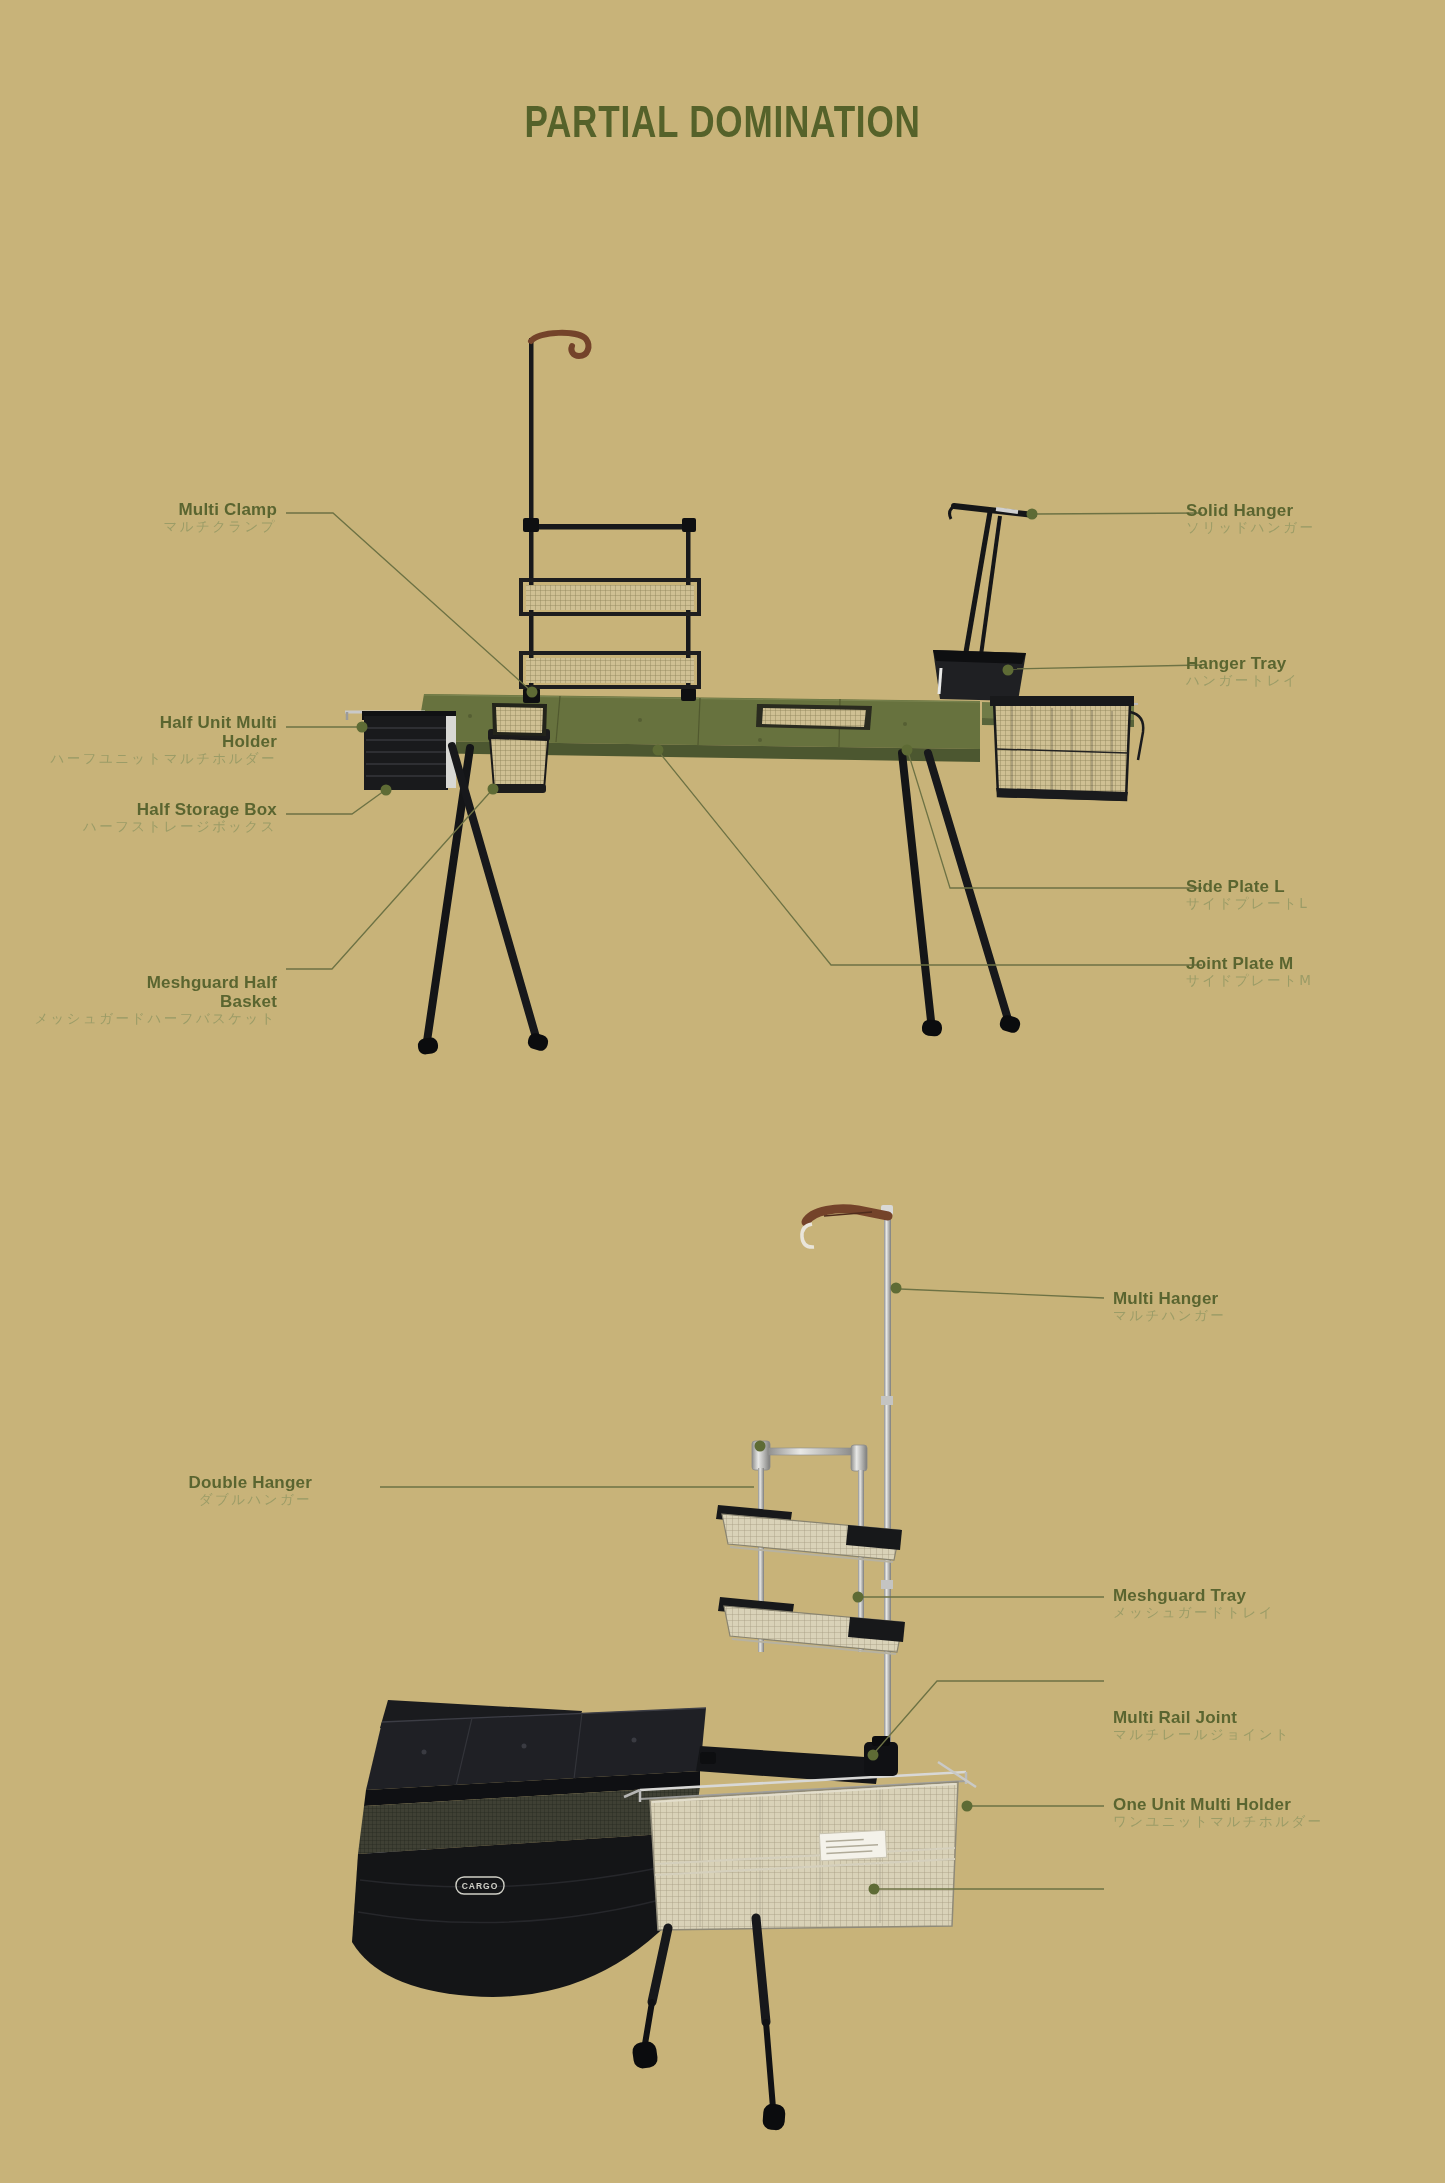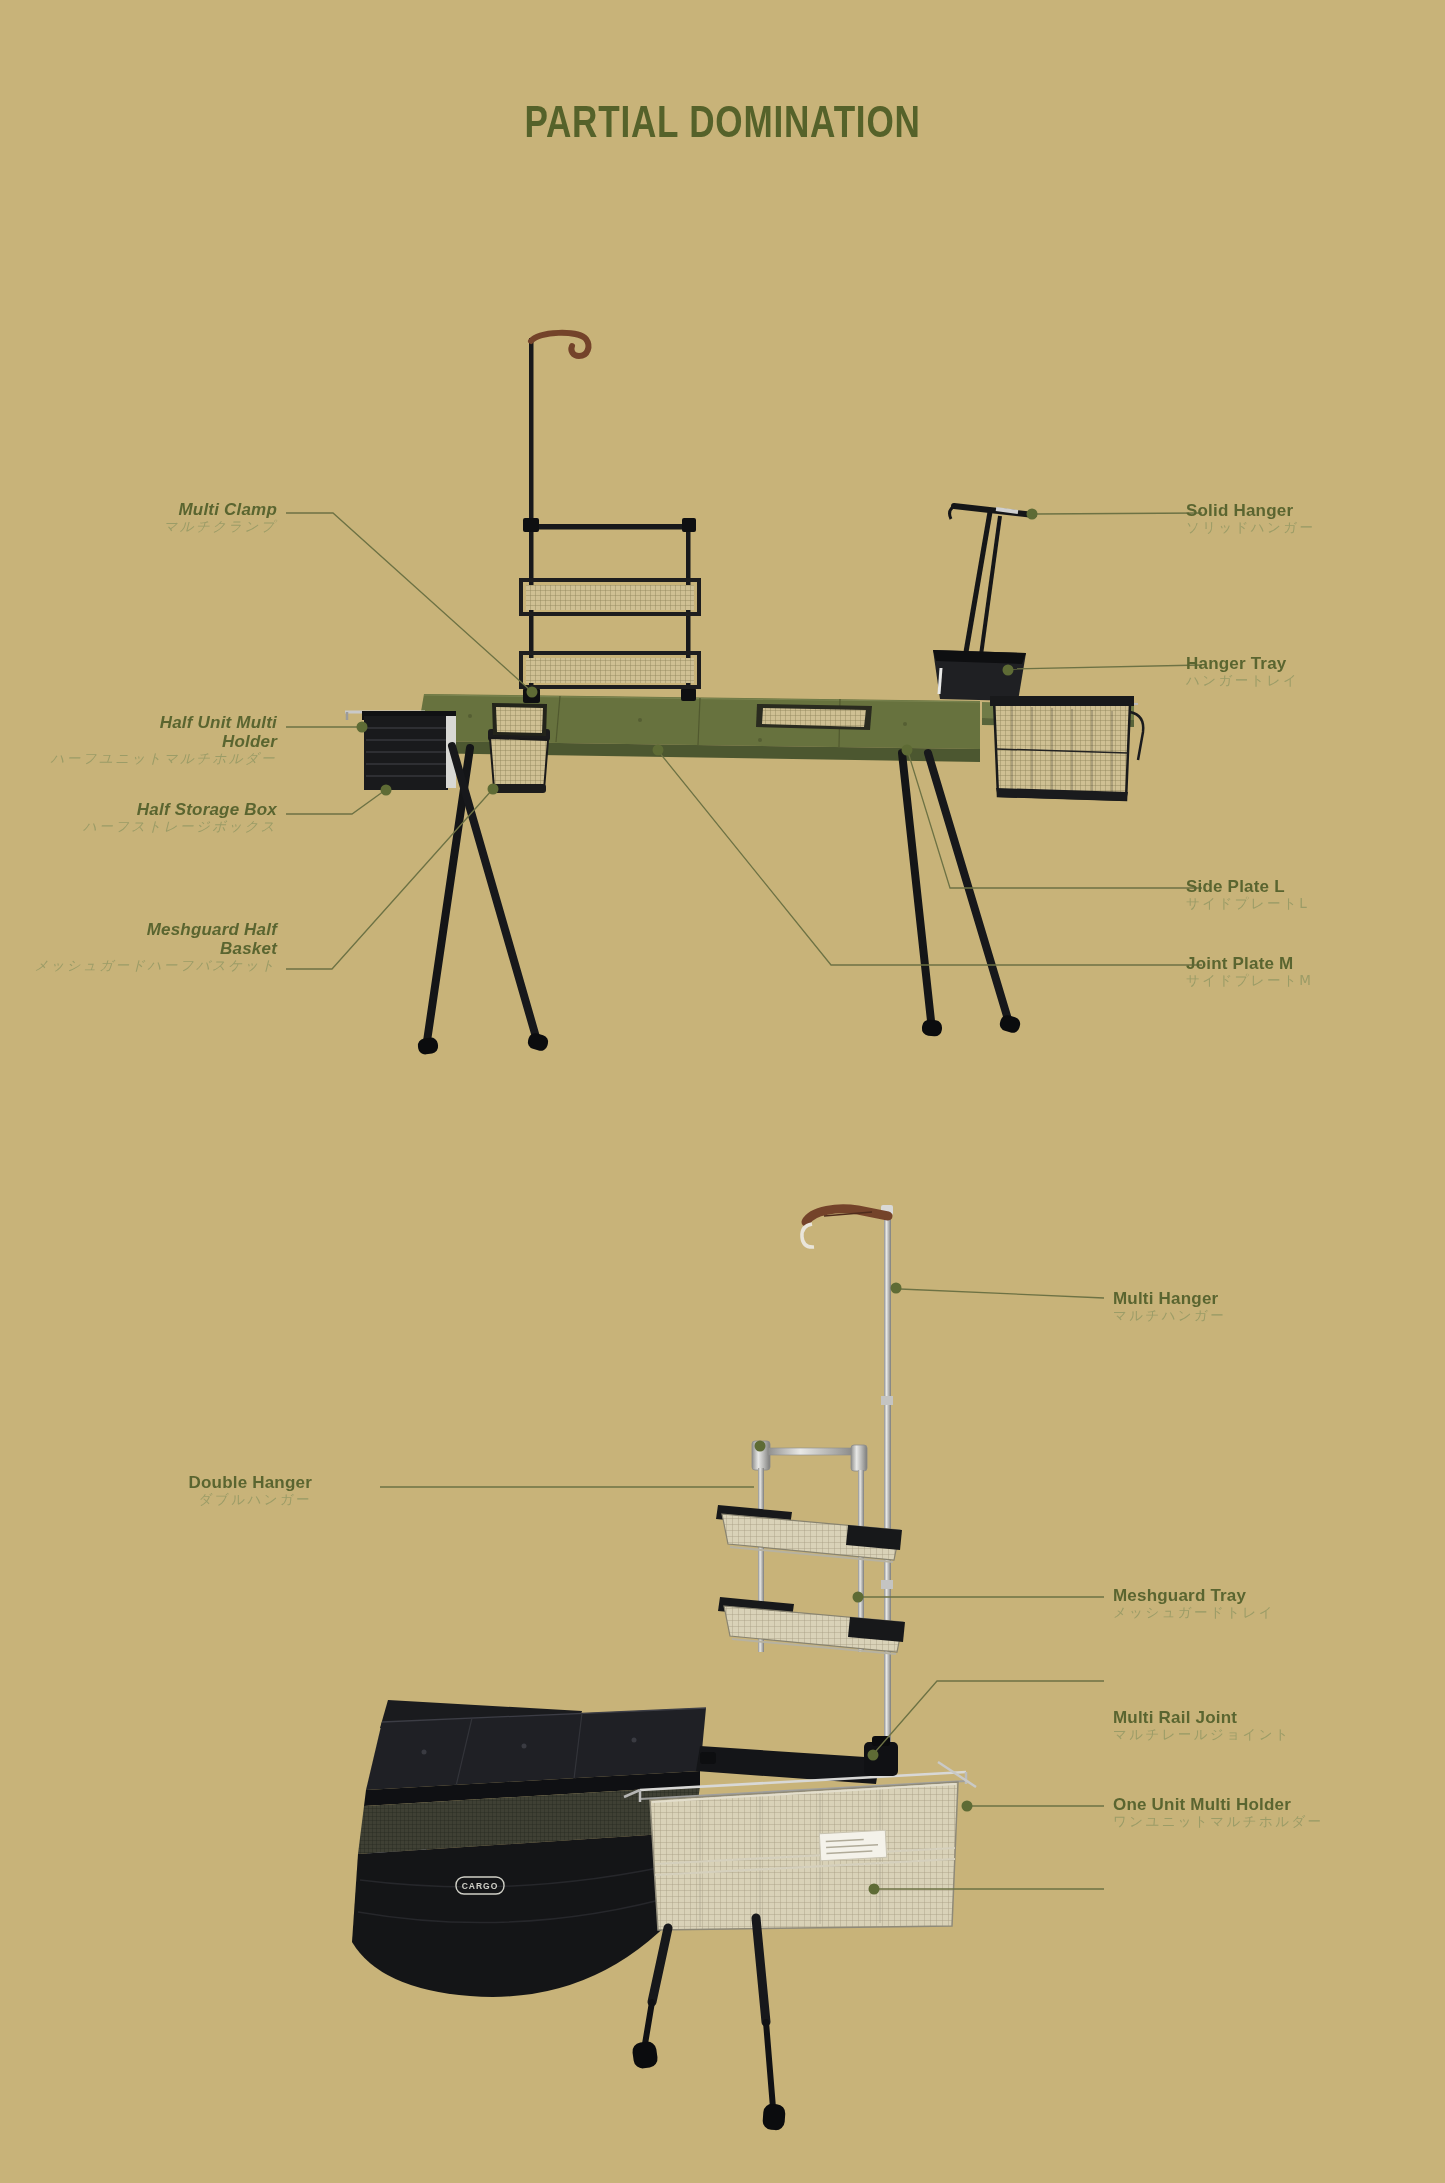--- a/index.html
+++ b/index.html
@@ -21,21 +21,21 @@
   .co .en{
     font-weight:700;font-size:17px;line-height:19px;
     color:var(--label-en,#5a6530);letter-spacing:.2px;white-space:nowrap;
   }
   .co .en.multiline{white-space:normal;}
   .co .jp{
     font-family:"DejaVu Sans", sans-serif;
     font-size:13.5px;line-height:15px;margin-top:0;
     color:var(--label-jp,#9b9c67);letter-spacing:2.4px;white-space:nowrap;
   }
-  .co-left{right:1168px;text-align:right;font-style:italic;}
+  .co-left{right:1168px;text-align:right;}
   .co-right-a{left:1186px;text-align:left;}
   .co-right-b{left:1113px;text-align:left;}
   .co-dh{right:1133px;text-align:right;}
 </style>
 </head>
 <body>
 
 <div class="canvas">
 
   <h1 class="page-title">PARTIAL DOMINATION</h1>
@@ -304,21 +304,21 @@
   <div class="co co-left" style="top:713px">
     <div class="en multiline"><span>Half Unit Multi</span><br><span>Holder</span></div>
     <div class="jp">ハーフユニットマルチホルダー</div>
   </div>
 
   <div class="co co-left" style="top:800px">
     <div class="en">Half Storage Box</div>
     <div class="jp">ハーフストレージボックス</div>
   </div>
 
-  <div class="co co-left" style="top:920px">
+  <div class="co co-left" style="top:973px">
     <div class="en multiline"><span>Meshguard Half</span><br><span>Basket</span></div>
     <div class="jp">メッシュガードハーフバスケット</div>
   </div>
 
   <div class="co co-right-a" style="top:501px">
     <div class="en">Solid Hanger</div>
     <div class="jp">ソリッドハンガー</div>
   </div>
 
   <div class="co co-right-a" style="top:654px">

